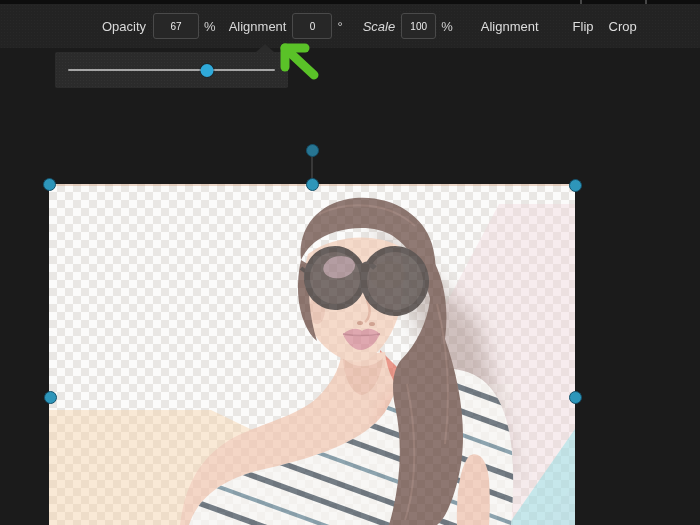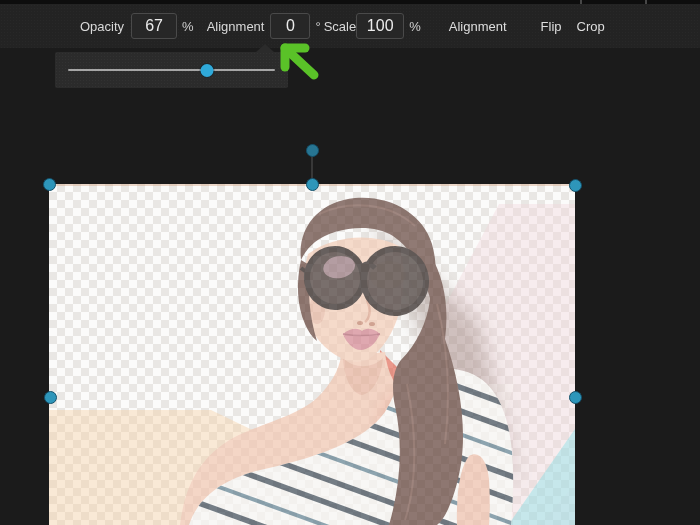--- a/index.html
+++ b/index.html
@@ -13,35 +13,35 @@
   .top-strip { position:absolute; left:0; top:0; width:700px; height:4px; background:#0d0d0d; }
   .top-tick  { position:absolute; top:0; width:2px; height:6px; background:#474747; }
   .tick-1 { left:580px; } .tick-2 { left:645px; }
 
   
   .toolbar {
     position:absolute; left:0; top:4px; width:700px; height:44px;
     background:#232323;
     background-image:radial-gradient(rgba(255,255,255,0.025) 1px, transparent 1px);
     background-size:3px 3px;
-    display:flex; align-items:center; padding-left:80px;
+    display:flex; align-items:center; padding-left:102px;
     color:#dcdcdc; font-size:13px; white-space:nowrap;
   }
   .tb-label { color:#d9d9d9; }
   .tb-unit  { color:#cfcfcf; }
   .tb-input {
     height:26px; background:#272727; border:1px solid #4a4a4a; border-radius:3px;
-    color:#ececec; font-size:16px; text-align:center;
+    color:#ececec; font-size:10px; text-align:center;
     font-family:"Liberation Sans", sans-serif; outline:none;
   }
   .w-op { width:46px; margin-left:7px; }
   .w-rot { width:40px; margin-left:6px; }
-  .w-sc { width:48px; }
+  .w-sc { width:35px; margin-left:6px; }
   .u1 { margin-left:5px; }
-  .l-rot { margin-left:13px; } .l-sc { margin-left:3px; }
+  .l-rot { margin-left:13px; } .l-sc { margin-left:20px;font-style:italic; }
   .tb-btn { cursor:pointer; color:#dedede; }
   .b-align { margin-left:28px; } .b-flip { margin-left:34px; }
   .b-crop { margin-left:15px; }
 
   
   .slider-pop {
     position:absolute; left:55px; top:52px; width:233px; height:36px;
     background:#2b2b2b; border-radius:2px;
     background-image:radial-gradient(rgba(255,255,255,0.03) 1px, transparent 1px);
     background-size:3px 3px;

